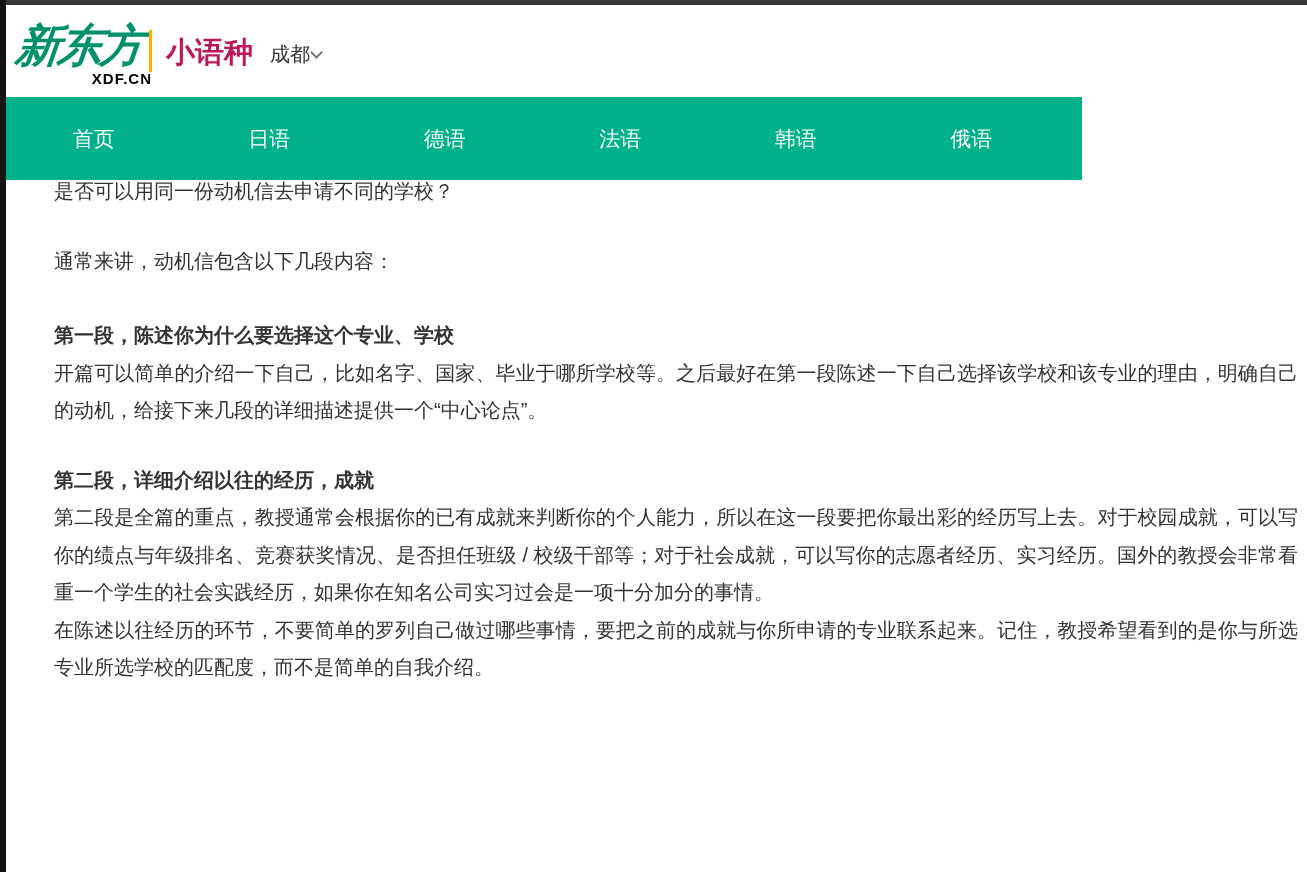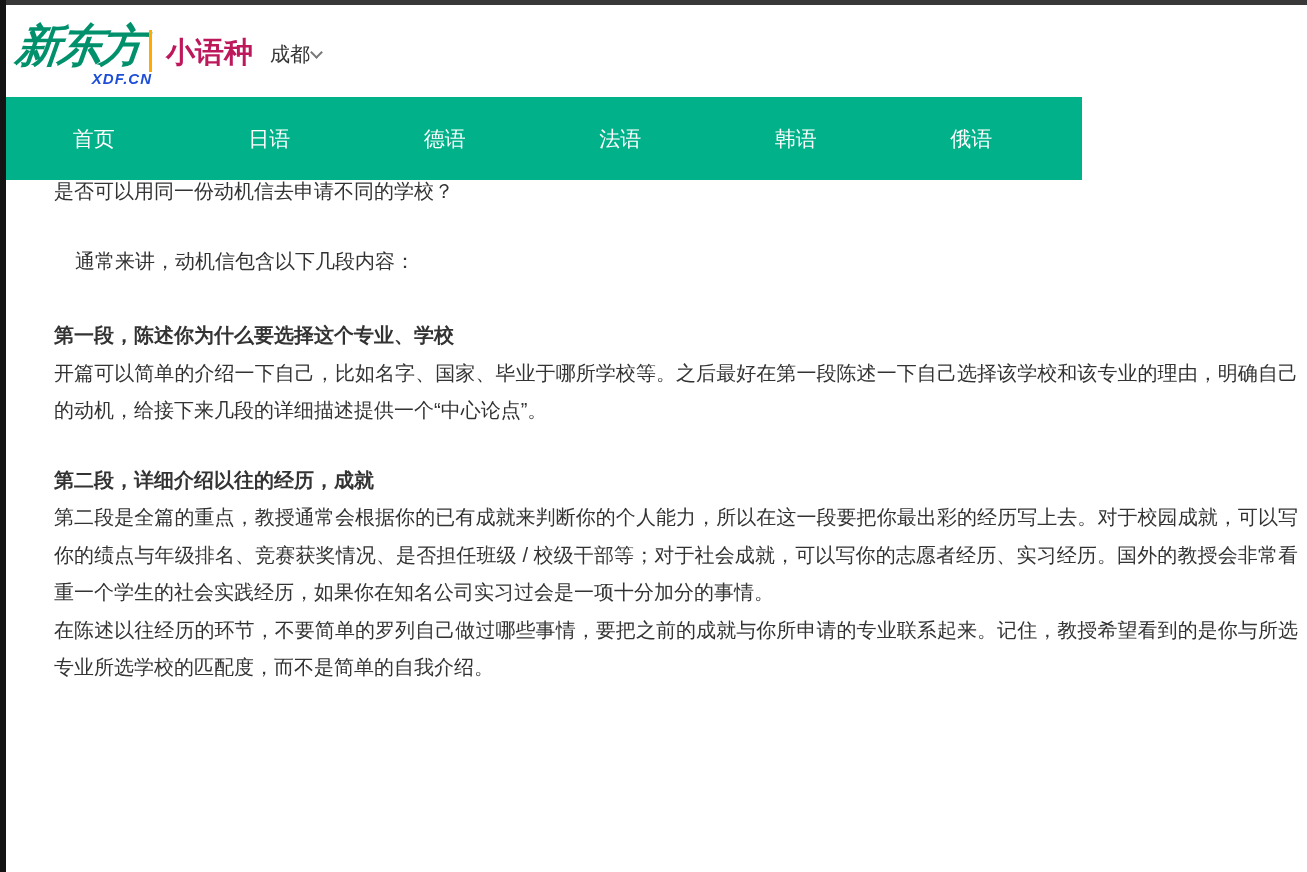--- a/index.html
+++ b/index.html
@@ -13,21 +13,21 @@
 
   
   .header { position:absolute; left:6px; top:5px; width:1301px; height:92px; background:#fff; z-index:6; }
   .logo { position:absolute; left:10px; top:12px; width:132px; height:68px; cursor:pointer; }
   .logo-cn {
     font-size:45px; font-weight:bold; font-style:italic; color:#00916c;
     letter-spacing:-3px; line-height:58px; white-space:nowrap; transform:skewX(-6deg);
   }
   .logo-en {
     position:absolute; right:-4px; bottom:-2px; font-size:15px; font-weight:bold;
-    color:#1d4ed8; letter-spacing:1px; font-style:italic;
+    color:#000000; letter-spacing:1px; 
   }
   .header-divider { position:absolute; left:143px; top:25px; width:3px; height:42px; background:#ffaa00; }
   .site-name {
     position:absolute; left:160px; top:28px; font-size:29px; font-weight:bold;
     color:#be185d; cursor:pointer; white-space:nowrap;
   }
   .city-selector {
     position:absolute; left:264px; top:36px; display:flex; align-items:center; gap:2px;
     font-size:20px; color:#333; cursor:pointer;
   }
@@ -48,21 +48,21 @@
 
   
   .content {
     position:absolute; left:54px; top:173px; width:1244px; z-index:1;
     color:#333333; font-size:20px; line-height:37.5px; text-align:justify;
   }
   .line { min-height:37.5px; }
   .heading { font-weight:bold; }
   .b-a { margin-bottom:32px; }
   .b-b { margin-bottom:23px; }
-  .b-c { margin-bottom:37px;margin-left:21px; }
+  .b-c { margin-bottom:37px; }
   .b-d { margin-bottom:32px; }
 </style>
 </head>
 <body>
 
 <div class="screen">
   <div class="border-top"></div>
   <div class="border-left"></div>
 
   <div class="header">

